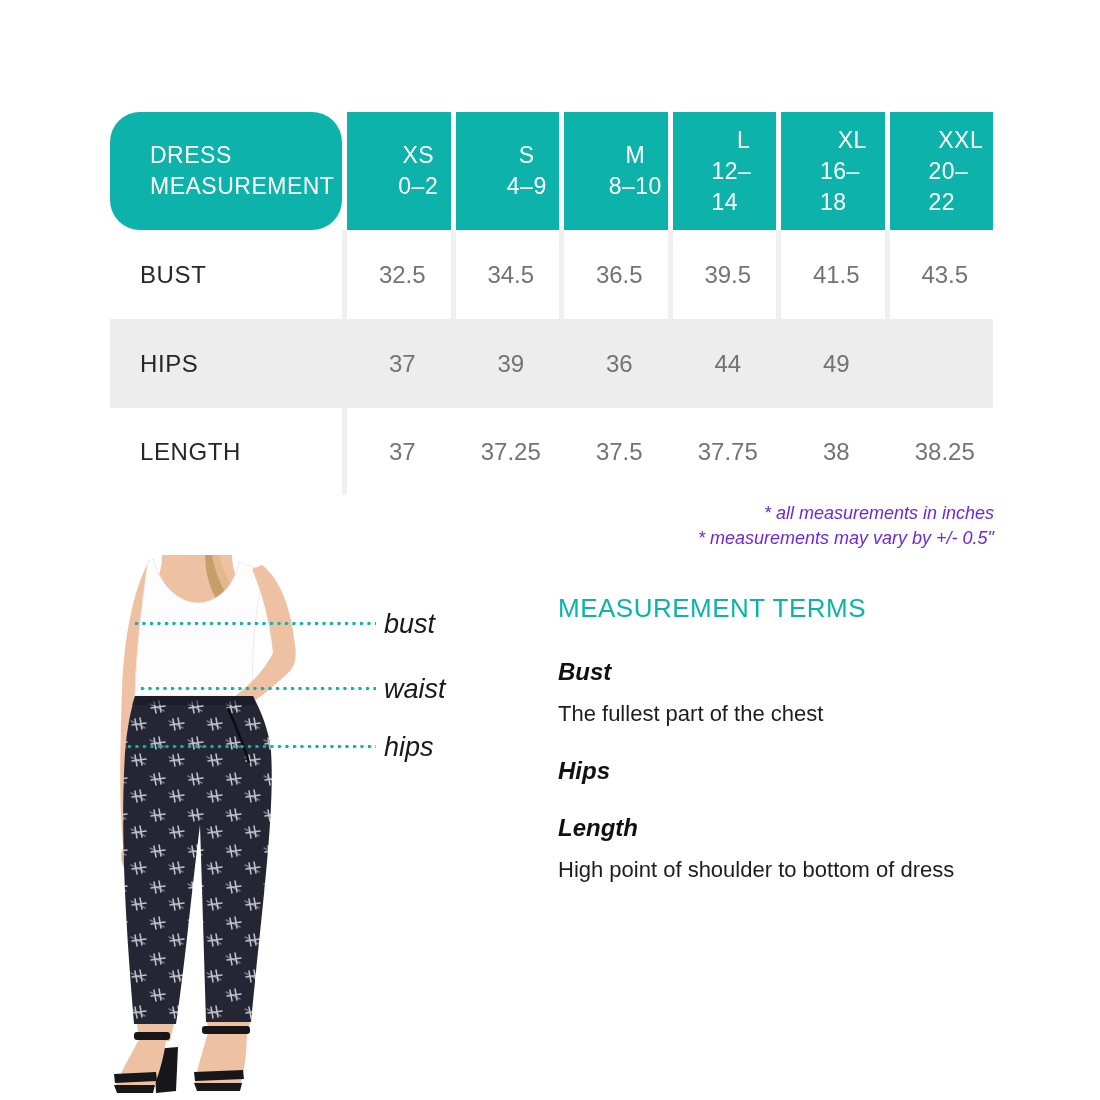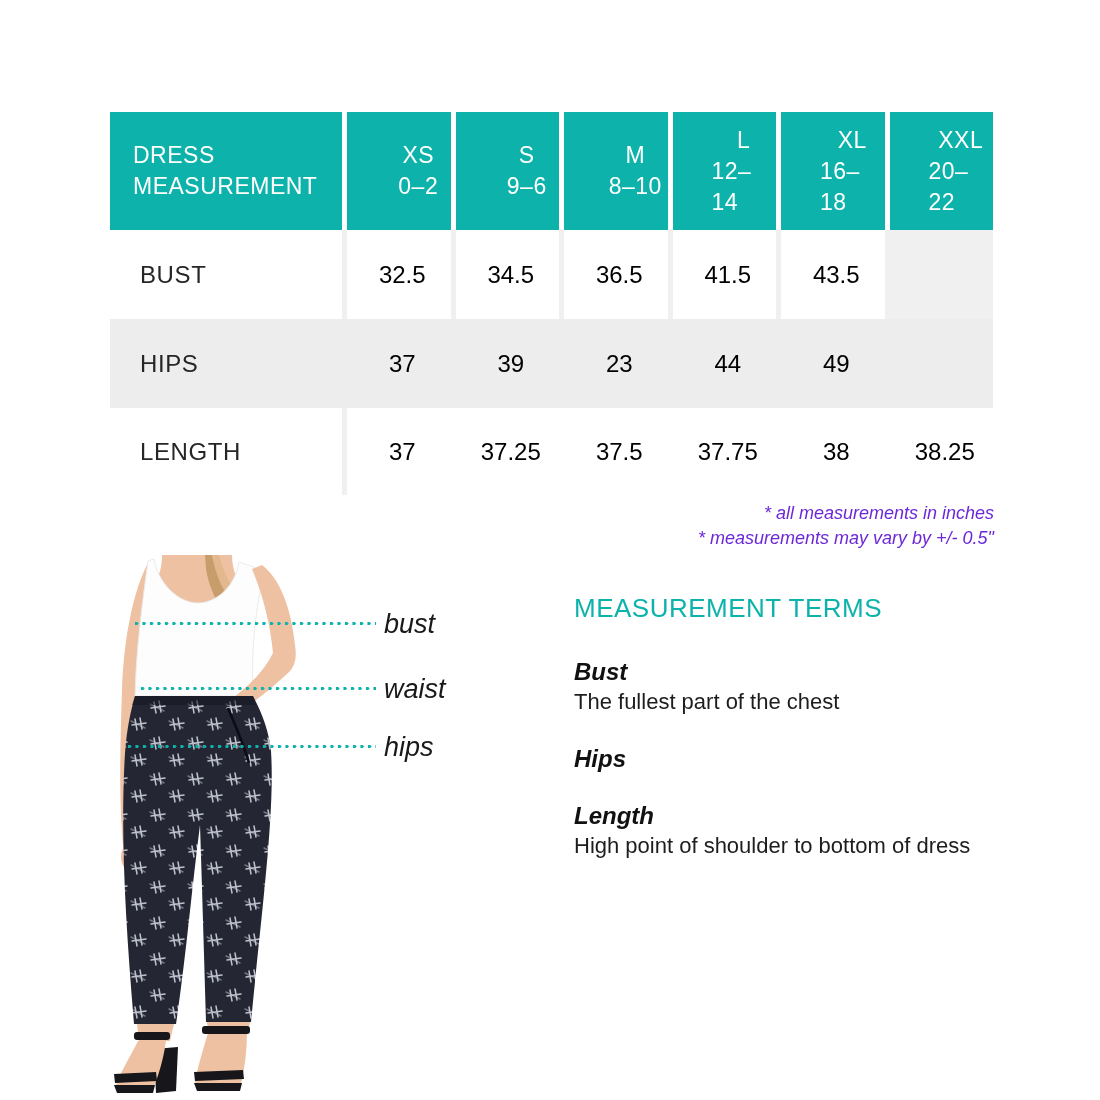--- a/index.html
+++ b/index.html
@@ -10,24 +10,24 @@
 
   
   .size-table{position:absolute;left:110px;top:112px;width:883px;}
   .trow{display:grid;grid-template-columns:232px repeat(6,1fr);column-gap:5px;}
   .thead{height:118px;background:#ffffff;}
   .thead .cell{
     background:var(--teal,#0db3ab);color:#ffffff;
     display:flex;flex-direction:column;align-items:center;justify-content:center;
     font-size:23px;line-height:31px;letter-spacing:.5px;padding-left:39px;
   }
-  .thead .labelc{align-items:flex-start;padding-left:23px;}
+  .thead .labelc{align-items:flex-start;padding-left:40px;border-radius:30px;}
   .tbody-row .cell{
     background:#ffffff;display:flex;align-items:center;justify-content:center;
-    font-size:24px;color:#000000;padding-left:7px;
+    font-size:24px;color:#737373;padding-left:7px;
   }
   .tbody-row .labelc{justify-content:flex-start;padding-left:30px;letter-spacing:.6px;color:#262626;}
   .r-bust{height:89px;background:var(--gap,#f0f0f0);}
   .r-hips{height:89px;background:var(--row_alt,#ededed);}
   .r-hips .cell{background:transparent;}
   .r-length{height:87px;
     background:linear-gradient(to right,#fff 0,#fff 232px,var(--gap,#f0f0f0) 232px,var(--gap,#f0f0f0) 237px,#fff 237px);}
 
   
   .footnotes{
@@ -43,45 +43,45 @@
   }
   #line-bust{left:134px;top:621px;width:242px;}
   #line-waist{left:140px;top:686px;width:236px;}
   #line-hips{left:127px;top:744px;width:249px;}
   .measure-label{position:absolute;left:384px;font-style:italic;font-size:27px;line-height:30px;color:#191919;}
   #label-bust{top:609px;}
   #label-waist{top:674px;}
   #label-hips{top:732px;}
 
   
-  .terms{position:absolute;left:574px;top:592px;width:480px;}
+  .terms{position:absolute;left:558px;top:592px;width:480px;}
   .terms-title{font-size:26px;line-height:32px;font-weight:400;letter-spacing:.5px;
     color:var(--teal,#0db3ab);margin:0 0 33px 0;}
   .term-block{margin:0 0 27px 0;}
   .term-name{font-size:24px;line-height:30px;font-weight:bold;font-style:italic;color:#111111;}
-  .term-desc{font-size:22px;line-height:30px;color:#1d1d1d;}
+  .term-desc{font-size:22px;line-height:30px;color:#1d1d1d;margin-top:12px;}
 </style>
 </head>
 <body>
 
 <div class="canvas">
 
   <div class="size-table">
     <div class="trow thead">
       <div class="cell labelc">
         <span>DRESS</span>
         <span>MEASUREMENT</span>
       </div>
       <div class="cell">
         <span>XS</span>
         <span>0–2</span>
       </div>
       <div class="cell">
         <span>S</span>
-        <span>9–6</span>
+        <span>4–9</span>
       </div>
       <div class="cell">
         <span>M</span>
         <span>8–10</span>
       </div>
       <div class="cell">
         <span>L</span>
         <span>12–14</span>
       </div>
       <div class="cell">
@@ -92,29 +92,30 @@
         <span>XXL</span>
         <span>20–22</span>
       </div>
     </div>
 
     <div class="trow tbody-row r-bust">
       <div class="cell labelc">BUST</div>
       <div class="cell">32.5</div>
       <div class="cell">34.5</div>
       <div class="cell">36.5</div>
+      <div class="cell">39.5</div>
       <div class="cell">41.5</div>
       <div class="cell">43.5</div>
     </div>
 
     <div class="trow tbody-row r-hips">
       <div class="cell labelc">HIPS</div>
       <div class="cell">37</div>
       <div class="cell">39</div>
-      <div class="cell">23</div>
+      <div class="cell">36</div>
       <div class="cell">44</div>
       <div class="cell">49</div>
     </div>
 
     <div class="trow tbody-row r-length">
       <div class="cell labelc">LENGTH</div>
       <div class="cell">37</div>
       <div class="cell">37.25</div>
       <div class="cell">37.5</div>
       <div class="cell">37.75</div>

